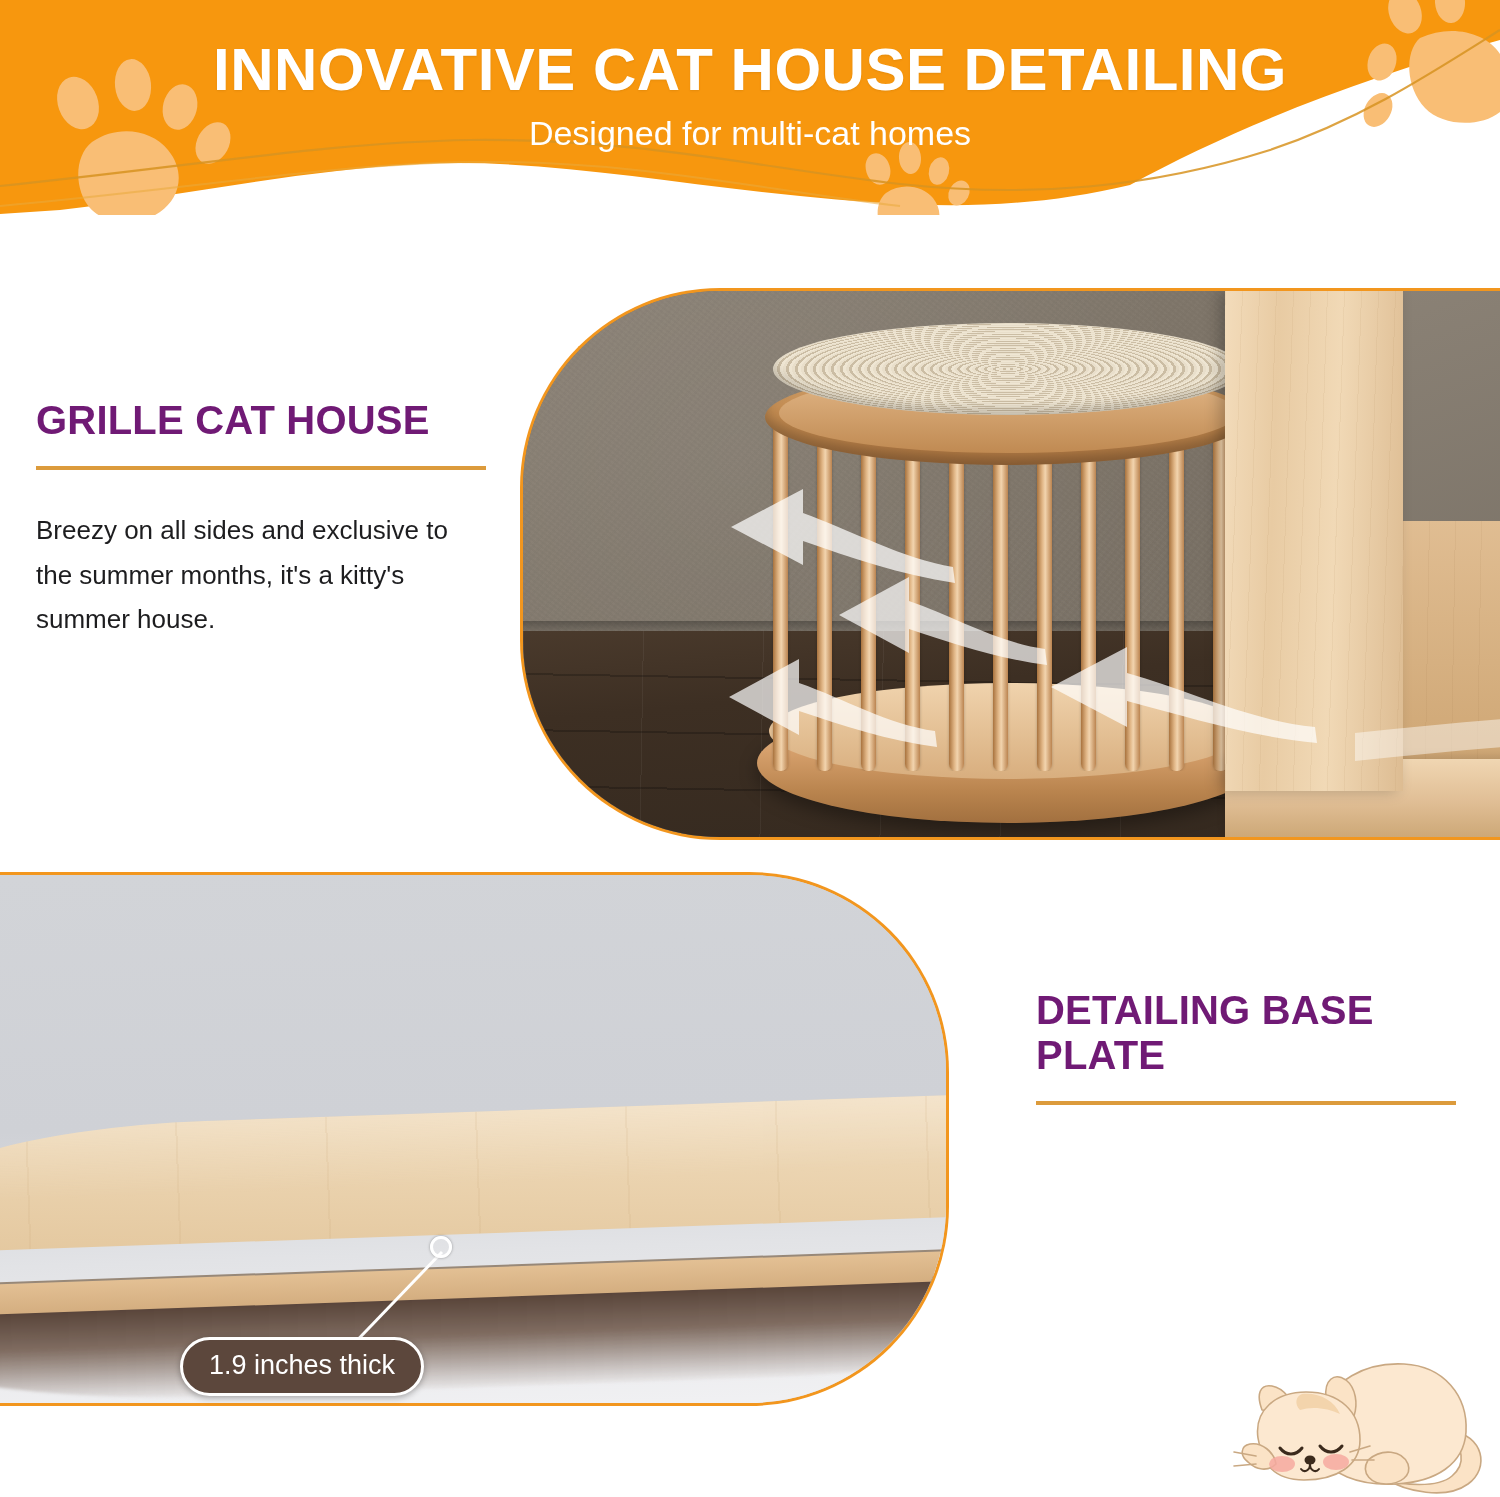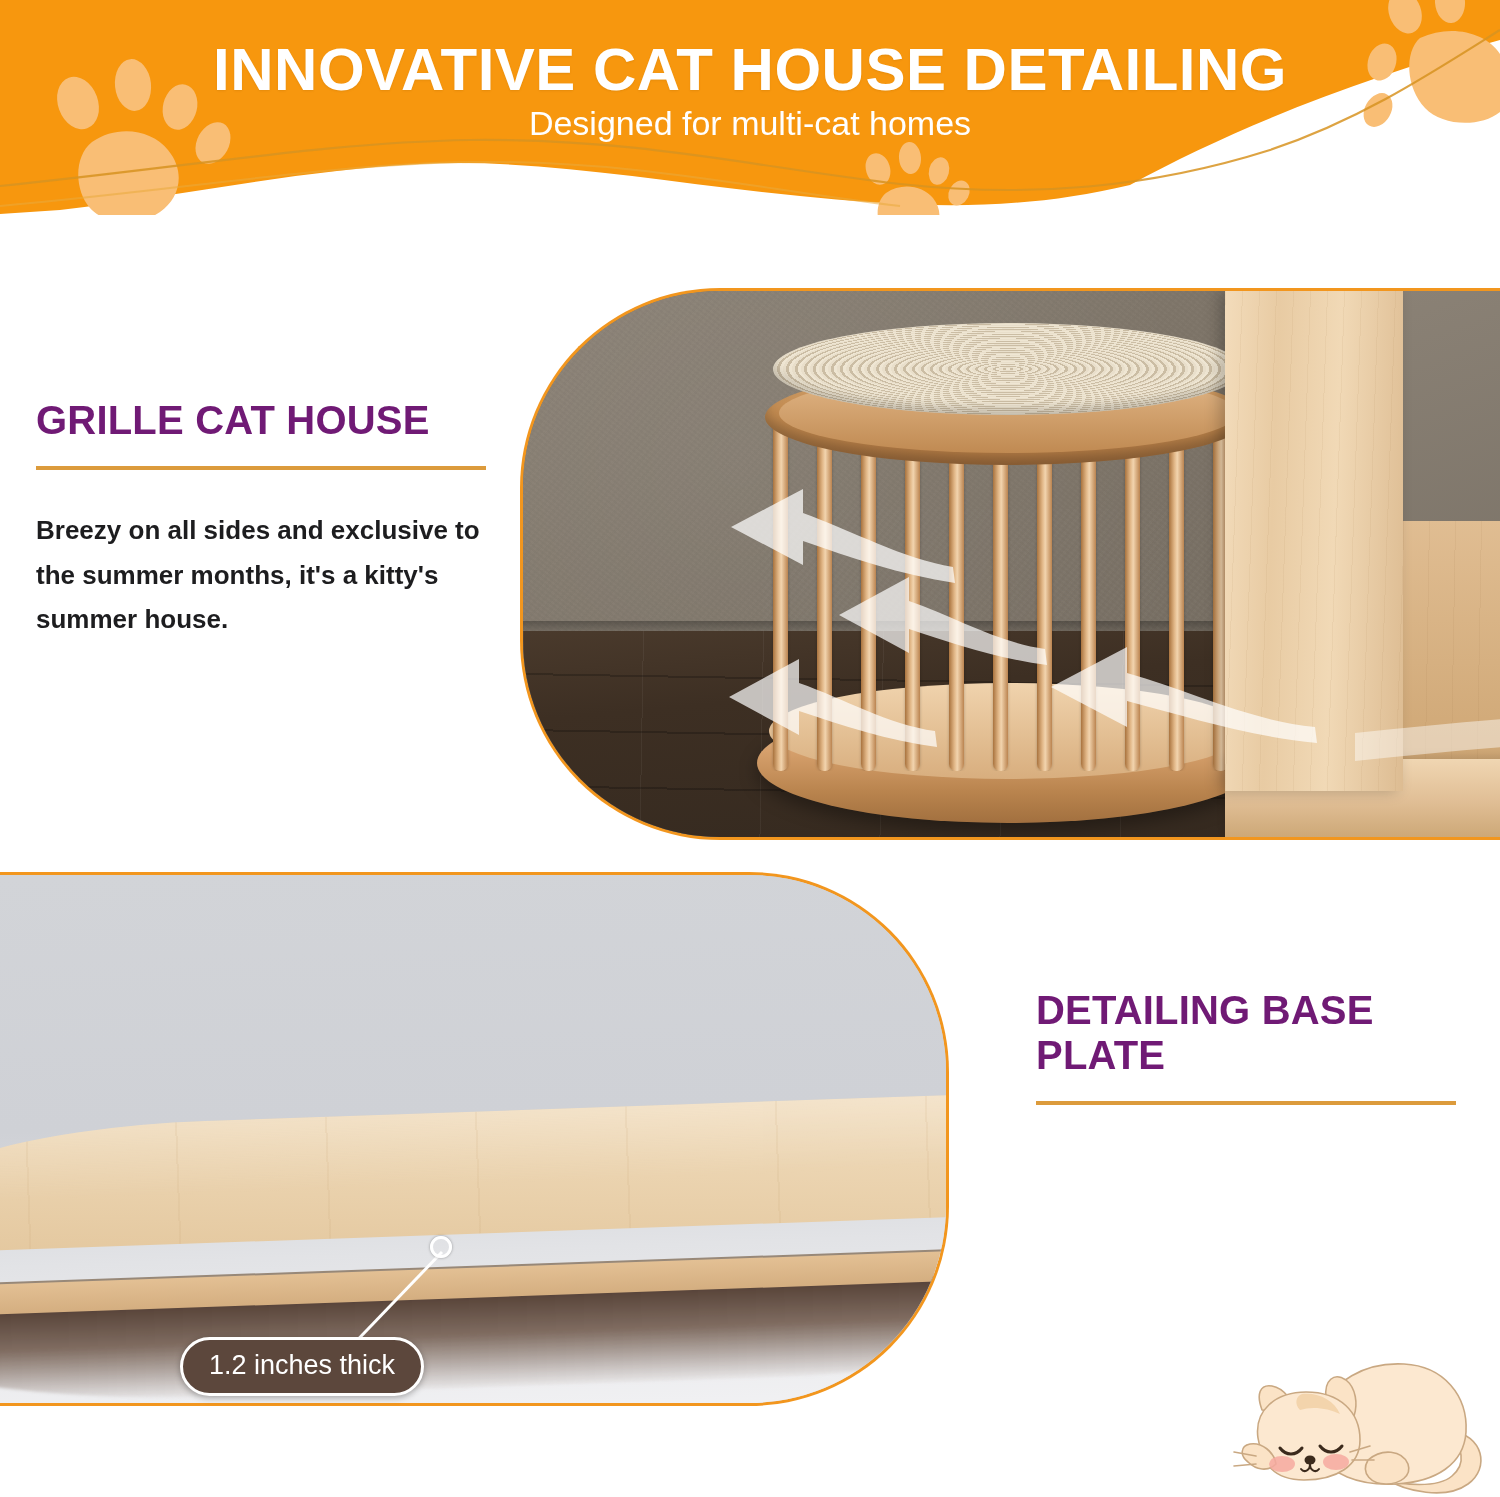--- a/index.html
+++ b/index.html
@@ -18,38 +18,38 @@
   }
   .header-bg { position: absolute; inset: 0; }
   .header-text { position: absolute; left: 0; top: 0; width: 1500px; text-align: center; z-index: 5; }
   .header-title {
     margin-top: 38px;
     font-size: 60px; font-weight: 700; letter-spacing: 0.5px;
     color: #ffffff; line-height: 1.05;
     text-shadow: 0 1px 2px rgba(150,90,0,.18);
   }
   .header-sub {
-    margin-top: 4px;
+    margin-top: 14px;
     font-size: 34px; font-weight: 400; color: #ffffff; line-height: 1.1;
   }
 
   
   .sec1-text {
     position: absolute; left: 36px; top: 398px; width: 450px;
   }
   .sec-heading {
     font-size: 40px; font-weight: 700; color: #701a75;
     line-height: 1.12; letter-spacing: .2px;
   }
   .sec-rule {
     height: 4px; background: #DC9B3C; margin-top: 23px; width: 100%;
   }
   .sec-body {
     margin-top: 38px;
-    font-size: 26px; color: #1d1d1f; line-height: 1.72; font-weight: 700;
+    font-size: 26px; color: #1d1d1f; line-height: 1.72; font-weight: 400;
   }
 
   .sec2-text {
     position: absolute; left: 1036px; top: 988px; width: 420px;
   }
 
   
   .panel1 {
     position: absolute; left: 520px; top: 288px; width: 980px; height: 552px;
     border: 3px solid #F2961E;
@@ -380,21 +380,21 @@
     <div class="plank-top"></div>
     <div class="plank-edge"></div>
     <div class="plank-seam"></div>
     <div class="plank-edge2"></div>
   </div>
 
   <div class="callout-dot"></div>
   <svg class="callout-line" viewBox="0 0 120 112">
     <line x1="112" y1="2" x2="14" y2="104" stroke="#ffffff" stroke-width="3"></line>
   </svg>
-  <div class="callout-pill">1.2 inches thick</div>
+  <div class="callout-pill">1.9 inches thick</div>
 
   <div class="sec2-text">
     <div class="sec-heading">DETAILING BASE PLATE</div>
     <div class="sec-rule"></div>
   </div>
 
   <svg class="cat" viewBox="0 0 276 145">
     <g stroke="#C9A882" stroke-width="1.6" stroke-linejoin="round">
 
       <path d="M232,78 C266,84 272,116 250,132 C228,148 188,140 166,126

